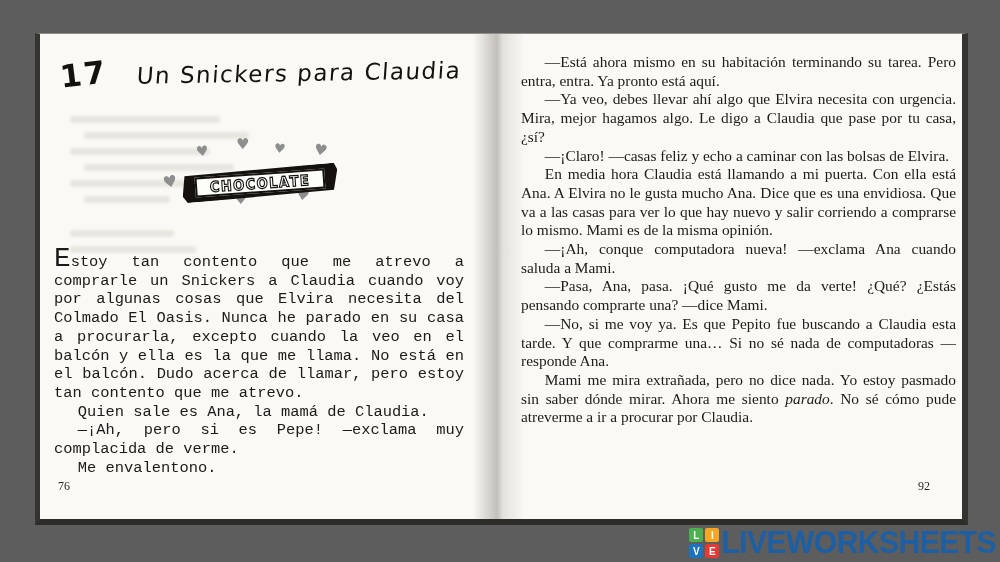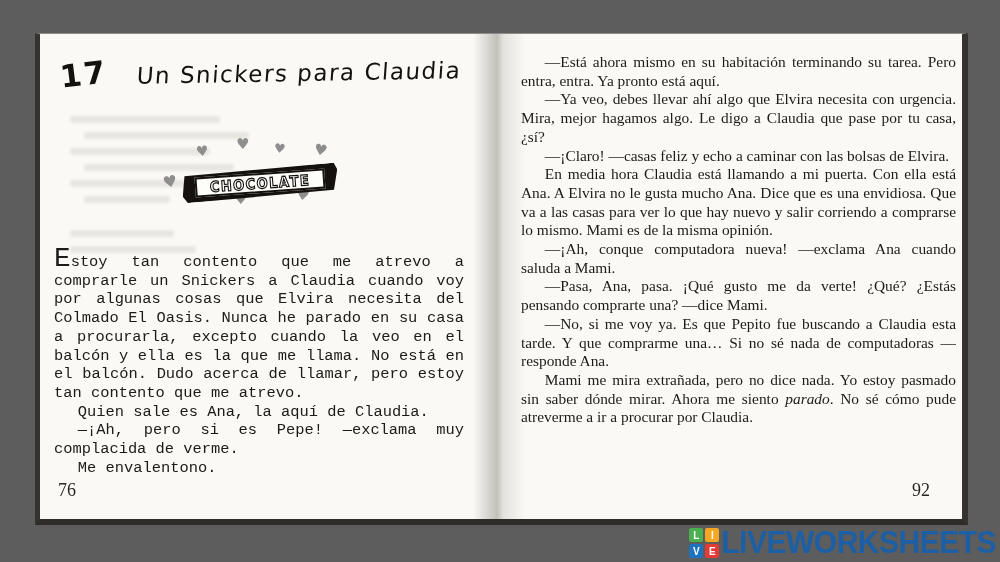--- a/index.html
+++ b/index.html
@@ -11,21 +11,21 @@
         border-top:1px solid #8f8d89;box-sizing:border-box;}
   .gutter{position:absolute;left:433px;top:0;width:52px;height:100%;pointer-events:none;
         background:linear-gradient(90deg,rgba(80,74,68,0) 0%,rgba(105,99,92,.38) 46%,rgba(150,144,136,.22) 58%,rgba(80,74,68,0) 100%);}
   .page{position:absolute;top:0;height:100%;box-sizing:border-box;color:#1d1b19;}
   .page.left{left:0;width:457px;padding:20px 34px 0 14px;}
   .page.right{left:457px;width:465px;padding:19px 6px 0 24px;}
   .para{margin:0;font-size:15.4px;line-height:18.7px;text-align:justify;}
   .para.indent{text-indent:1.55em;}
   .para.dropcap::first-letter{font-size:180%;line-height:.85;}
   .it{font-style:italic;}
-  .pagenum{position:absolute;bottom:18px;font-size:18px;color:#2a2826;}
+  .pagenum{position:absolute;bottom:25px;font-size:12px;color:#2a2826;}
   .page.left .pagenum{left:18px;}
   .page.right .pagenum{right:32px;}
   
   .chapter-head{display:flex;align-items:flex-start;gap:30px;margin:2px 0 6px 6px;
         font-family:"DejaVu Sans",sans-serif;color:#14120f;}
   .chapter-number{font-size:31px;font-weight:bold;transform:rotate(-7deg);letter-spacing:2px;}
   .chapter-title{font-size:23px;letter-spacing:1.5px;margin-top:4px;transform:skewX(-5deg) rotate(-1deg);}
   
   .choco{position:absolute;left:128px;top:112px;width:185px;height:75px;}
   .choco-bar{position:absolute;left:14px;top:22px;width:156px;height:30px;background:#14110e;
@@ -78,21 +78,21 @@
         <span class="heart" style="left:128px;top:42px;font-size:15px;transform:rotate(8deg);">♥</span>
         <div class="choco-bar">
           <div class="choco-band">
             <span>CHOCOLATE</span>
           </div>
         </div>
       </div>
 
       <div style="position:absolute;left:14px;top:213px;right:33px;font-family:Liberation Mono, monospace;">
           <p class="para dropcap"><span>Estoy tan contento que me atrevo a comprarle un Snickers a Claudia cuando voy por algunas cosas que Elvira necesita del Colmado El Oasis. Nunca he parado en su casa a procurarla, excepto cuando la veo en el balcón y ella es la que me llama. No está en el balcón. Dudo acerca de llamar, pero estoy tan contento que me atrevo.</span></p>
-          <p class="para indent"><span>Quien sale es Ana, la aquí de Claudia.</span></p>
+          <p class="para indent"><span>Quien sale es Ana, la mamá de Claudia.</span></p>
           <p class="para indent"><span>—¡Ah, pero si es Pepe! —exclama muy complacida de verme.</span></p>
           <p class="para indent"><span>Me envalentono.</span></p>
         </div>
 
       <span class="pagenum">76</span>
     </div>
 
     <div class="page right">
       <div>
           <p class="para indent"><span>—Está ahora mismo en su habitación terminando su tarea. Pero entra, entra. Ya pronto está aquí.</span></p>

